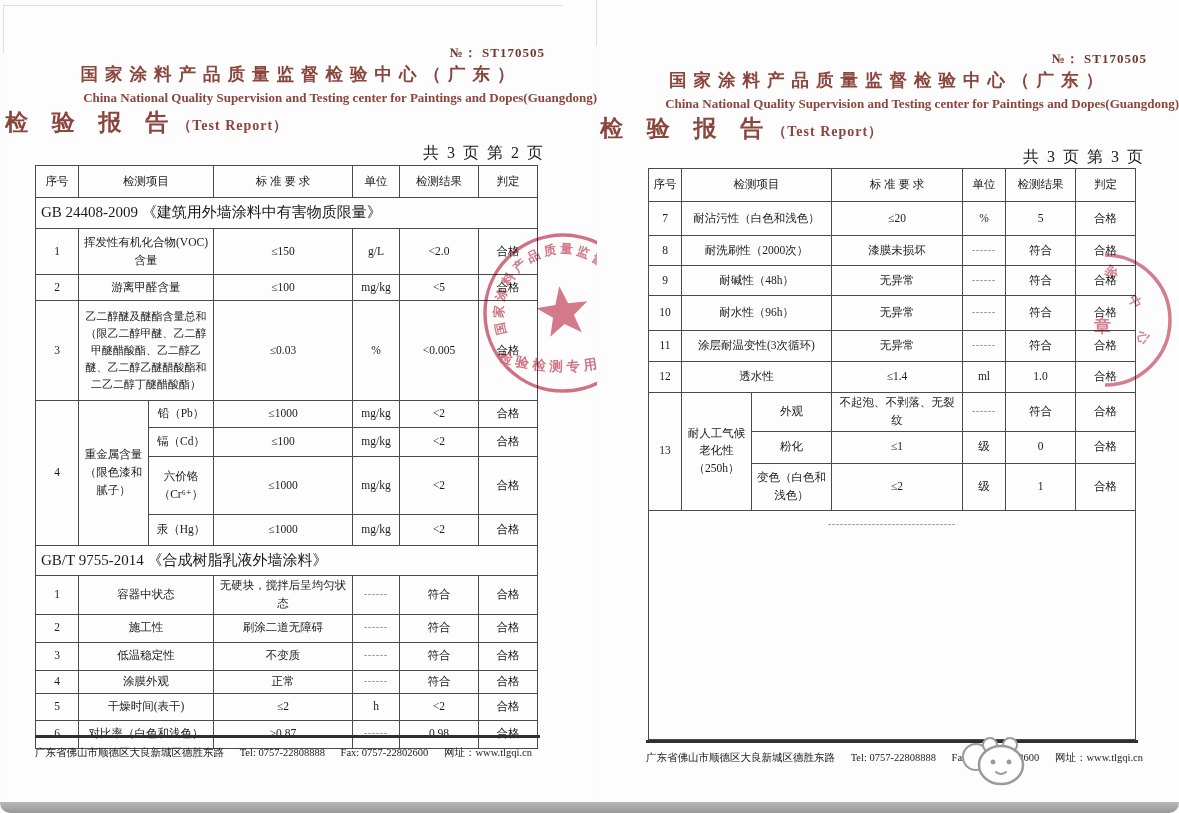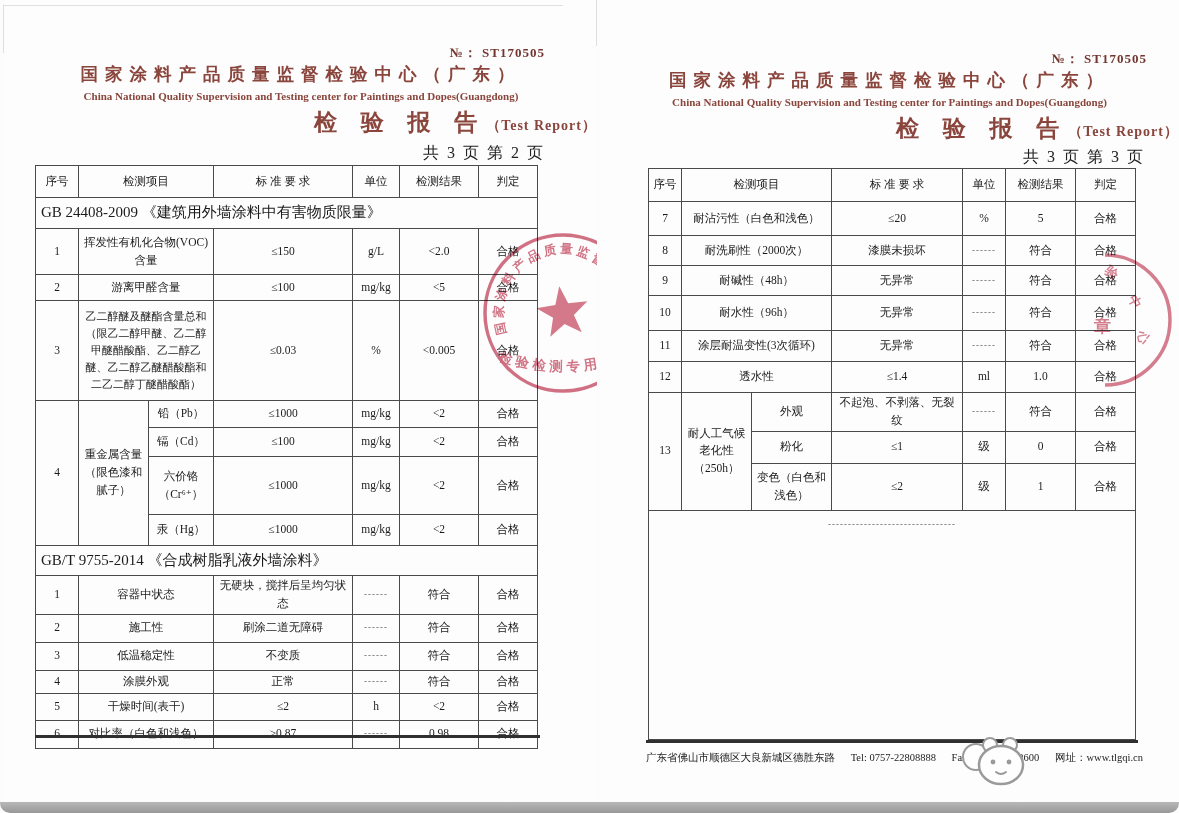--- a/index.html
+++ b/index.html
@@ -4,22 +4,22 @@
 <style>
   html,body{margin:0;padding:0}
   body{width:1179px;height:813px;position:relative;overflow:hidden;background:#fcfcfc;
        font-family:"Liberation Serif","DejaVu Serif",serif;-webkit-font-smoothing:antialiased}
   .page{position:absolute;top:0;height:801px;overflow:hidden;background:#fdfdfd}
   #lp{left:5px;width:592px}
   #rp{left:600px;width:579px}
   .no{position:absolute;font-weight:bold;font-size:13px;color:#73362f;letter-spacing:1px}
   .tcn{position:absolute;width:100%;text-align:center;font-weight:bold;font-size:17.5px;
        letter-spacing:7px;color:#8a453c;white-space:nowrap}
-  .ten{position:absolute;width:100%;text-align:center;font-weight:bold;font-size:11px;color:#8a453c}
-  .rpt{position:absolute;width:100%;text-align:right;font-weight:bold;font-size:23px;
+  .ten{position:absolute;width:100%;text-align:right;font-weight:bold;font-size:13px;color:#8a453c}
+  .rpt{position:absolute;width:100%;text-align:left;font-weight:bold;font-size:23px;
        letter-spacing:9px;color:#8a453c;white-space:nowrap}
   .rpt .en{font-size:14px;letter-spacing:1px}
   .pginfo{position:absolute;font-size:16px;color:#222;letter-spacing:2px}
   table.t{position:absolute;border-collapse:collapse;table-layout:fixed;font-size:11.5px;color:#1b1b1b}
   .t td,.t th{border:1px solid #4a4a4a;text-align:center;vertical-align:middle;
        padding:1px 2px;font-weight:normal;line-height:1.55;overflow:hidden}
   .t .sec td{text-align:left;padding-left:5px;font-size:15px}
   .t td.tail{vertical-align:top;padding-top:4px}
   .dash{font-size:9px;letter-spacing:1px;color:#555}
   .tail span{font-size:9px;letter-spacing:1px;color:#555}
@@ -168,20 +168,26 @@
       <td colspan="2">对比率（白色和浅色）</td>
       <td>≥0.87</td>
       <td class="dash">------</td>
       <td>0.98</td>
       <td>合格</td>
     </tr>
   </tbody>
     </table>
 
   <div class="rule" style="left:30px;top:735px;width:505px"></div>
+  <div class="footer" style="left:30px;top:746px">
+    <span>广东省佛山市顺德区大良新城区德胜东路</span>
+    <span>Tel: 0757-22808888</span>
+    <span>Fax: 0757-22802600</span>
+    <span>网址：www.tlgqi.cn</span>
+  </div>
 
   <svg class="stamp" style="left:455px;top:228px" width="200" height="175" viewBox="0 0 200 175">
     <circle cx="103" cy="85" r="78" fill="none" stroke="#c9566b" stroke-width="3.5" opacity=".92"></circle>
     <polygon transform="rotate(-8 103 85)" opacity=".88" fill="#c9566b" points="103,58 109.5,76.1 128.7,76.7 113.5,88.4 118.9,106.8 103,96 87.1,106.8 92.5,88.4 77.3,76.7 96.5,76.1"></polygon>
     <defs>
       <path id="ringpath" d="M 46.6 105.5 A 60 60 0 1 1 159.4 105.5" fill="none"></path>
       <path id="botpath" d="M 38 132 Q 103 154 168 132" fill="none"></path>
     </defs>
     <text font-size="12.5" font-weight="bold" fill="#c9566b" letter-spacing="3.5" opacity=".9">
       <textPath href="#ringpath">国家涂料产品质量监督检验中心</textPath>

